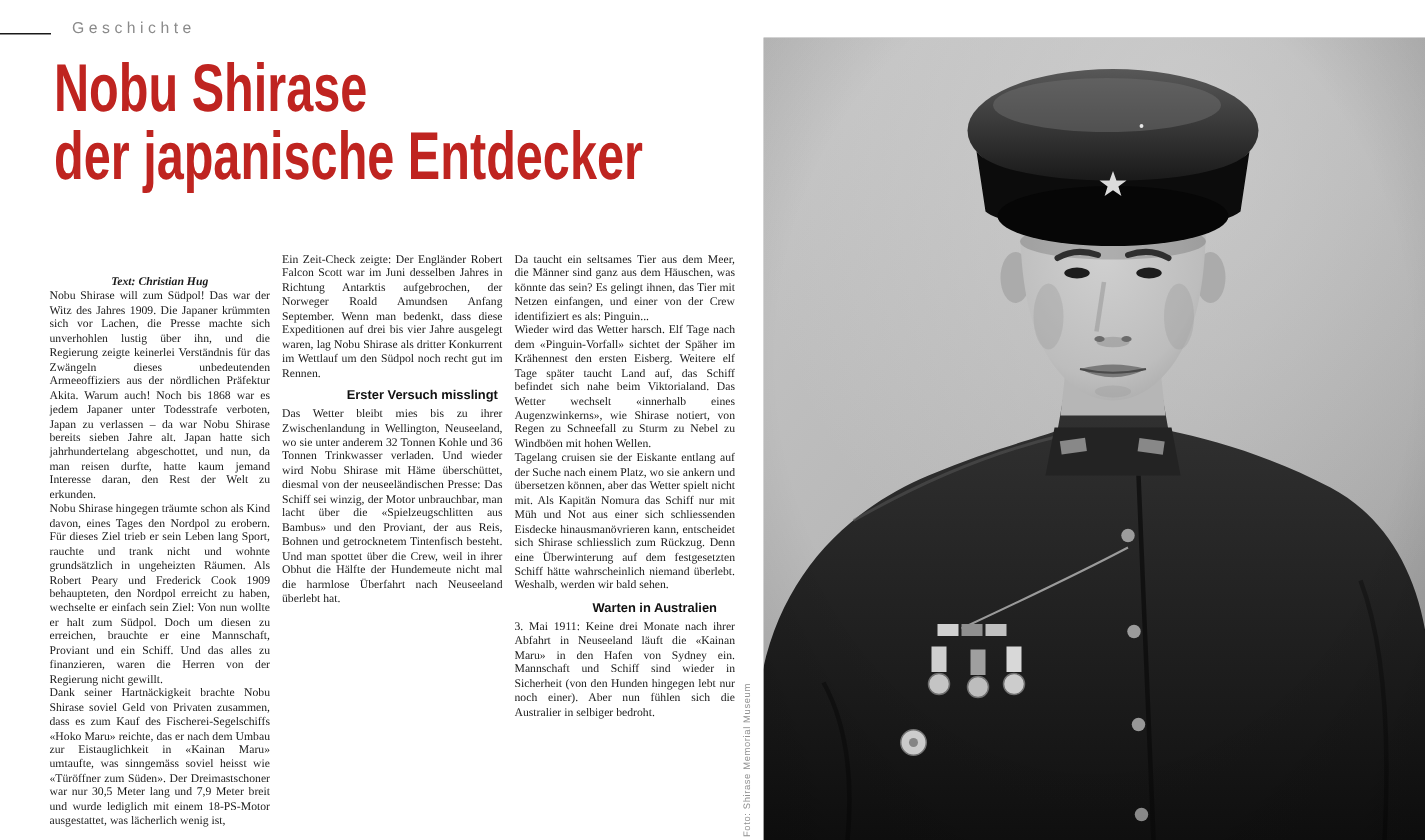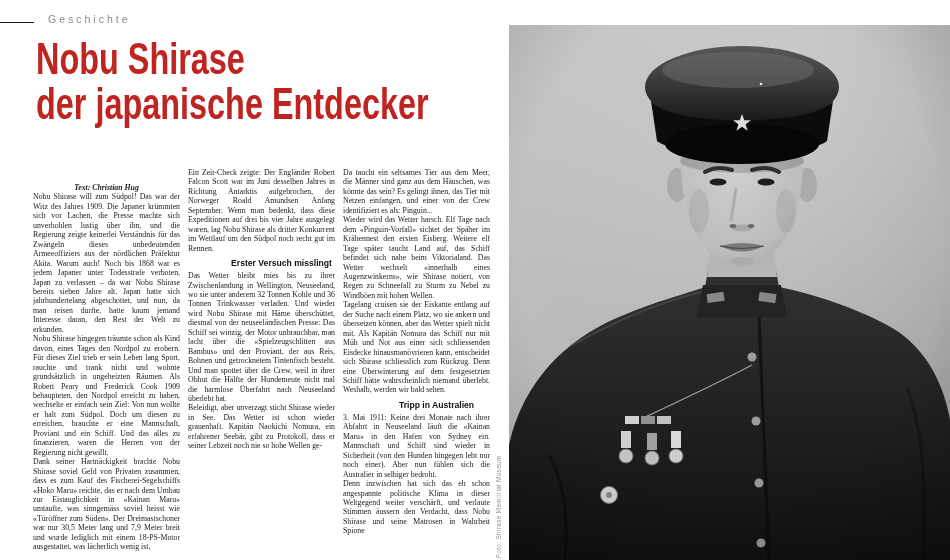--- a/index.html
+++ b/index.html
@@ -62,30 +62,28 @@
     <p class="byline">Text: Christian Hug</p>
     <p>Nobu Shirase will zum Südpol! Das war der Witz des Jahres 1909. Die Japaner krümmten sich vor Lachen, die Presse machte sich unverhohlen lustig über ihn, und die Regierung zeigte keinerlei Verständnis für das Zwängeln dieses unbedeutenden Armeeoffiziers aus der nördlichen Präfektur Akita. Warum auch! Noch bis 1868 war es jedem Japaner unter Todesstrafe verboten, Japan zu verlassen – da war Nobu Shirase bereits sieben Jahre alt. Japan hatte sich jahrhundertelang abgeschottet, und nun, da man reisen durfte, hatte kaum jemand Interesse daran, den Rest der Welt zu erkunden.</p>
     <p>Nobu Shirase hingegen träumte schon als Kind davon, eines Tages den Nordpol zu erobern. Für dieses Ziel trieb er sein Leben lang Sport, rauchte und trank nicht und wohnte grundsätzlich in ungeheizten Räumen. Als Robert Peary und Frederick Cook 1909 behaupteten, den Nordpol erreicht zu haben, wechselte er einfach sein Ziel: Von nun wollte er halt zum Südpol. Doch um diesen zu erreichen, brauchte er eine Mannschaft, Proviant und ein Schiff. Und das alles zu finanzieren, waren die Herren von der Regierung nicht gewillt.</p>
     <p>Dank seiner Hartnäckigkeit brachte Nobu Shirase soviel Geld von Privaten zusammen, dass es zum Kauf des Fischerei-Segelschiffs «Hoko Maru» reichte, das er nach dem Umbau zur Eistauglichkeit in «Kainan Maru» umtaufte, was sinngemäss soviel heisst wie «Türöffner zum Süden». Der Dreimastschoner war nur 30,5 Meter lang und 7,9 Meter breit und wurde lediglich mit einem 18-PS-Motor ausgestattet, was lächerlich wenig ist,</p>
   </div>
 
   <div class="col col2">
     <p>Ein Zeit-Check zeigte: Der Engländer Robert Falcon Scott war im Juni desselben Jahres in Richtung Antarktis aufgebrochen, der Norweger Roald Amundsen Anfang September. Wenn man bedenkt, dass diese Expeditionen auf drei bis vier Jahre ausgelegt waren, lag Nobu Shirase als dritter Konkurrent im Wettlauf um den Südpol noch recht gut im Rennen.</p>
     <h3 class="subhead">Erster Versuch misslingt</h3>
     <p>Das Wetter bleibt mies bis zu ihrer Zwischenlandung in Wellington, Neuseeland, wo sie unter anderem 32 Tonnen Kohle und 36 Tonnen Trinkwasser verladen. Und wieder wird Nobu Shirase mit Häme überschüttet, diesmal von der neuseeländischen Presse: Das Schiff sei winzig, der Motor unbrauchbar, man lacht über die «Spielzeugschlitten aus Bambus» und den Proviant, der aus Reis, Bohnen und getrocknetem Tintenfisch besteht. Und man spottet über die Crew, weil in ihrer Obhut die Hälfte der Hundemeute nicht mal die harmlose Überfahrt nach Neuseeland überlebt hat.</p>
-    <p>Beleidigt, aber unverzagt sticht Shirase wieder in See. Das Wetter ist schon wieder grauenhaft. Kapitän Naokichi Nomura, ein erfahrener Seebär, gibt zu Protokoll, dass er seiner Lebzeit noch nie so hohe Wellen ge-</p>
   </div>
 
   <div class="col col3">
     <p>Da taucht ein seltsames Tier aus dem Meer, die Männer sind ganz aus dem Häuschen, was könnte das sein? Es gelingt ihnen, das Tier mit Netzen einfangen, und einer von der Crew identifiziert es als: Pinguin...</p>
     <p>Wieder wird das Wetter harsch. Elf Tage nach dem «Pinguin-Vorfall» sichtet der Späher im Krähennest den ersten Eisberg. Weitere elf Tage später taucht Land auf, das Schiff befindet sich nahe beim Viktorialand. Das Wetter wechselt «innerhalb eines Augenzwinkerns», wie Shirase notiert, von Regen zu Schneefall zu Sturm zu Nebel zu Windböen mit hohen Wellen.</p>
     <p>Tagelang cruisen sie der Eiskante entlang auf der Suche nach einem Platz, wo sie ankern und übersetzen können, aber das Wetter spielt nicht mit. Als Kapitän Nomura das Schiff nur mit Müh und Not aus einer sich schliessenden Eisdecke hinausmanövrieren kann, entscheidet sich Shirase schliesslich zum Rückzug. Denn eine Überwinterung auf dem festgesetzten Schiff hätte wahrscheinlich niemand überlebt. Weshalb, werden wir bald sehen.</p>
-    <h3 class="subhead">Tripp in Australien</h3>
+    <h3 class="subhead">Warten in Australien</h3>
     <p>3. Mai 1911: Keine drei Monate nach ihrer Abfahrt in Neuseeland läuft die «Kainan Maru» in den Hafen von Sydney ein. Mannschaft und Schiff sind wieder in Sicherheit (von den Hunden hingegen lebt nur noch einer). Aber nun fühlen sich die Australier in selbiger bedroht.</p>
-    <p>Denn inzwischen hat sich das eh schon angespannte politische Klima in dieser Weltgegend weiter verschärft, und verlaute Stimmen äussern den Verdacht, dass Nobu Shirase und seine Matrosen in Wahrheit Spione</p>
   </div>
 
   <div class="photo-credit">Foto: Shirase Memorial Museum</div>
 
   <div class="photo">
     <svg width="441" height="535" viewBox="0 0 441 535" xmlns="http://www.w3.org/2000/svg">
       <defs>
         <linearGradient id="bgG" x1="0" y1="0" x2="1" y2="1">
           <stop offset="0" stop-color="#c6c6c6"></stop>
           <stop offset="0.55" stop-color="#b3b3b3"></stop>

